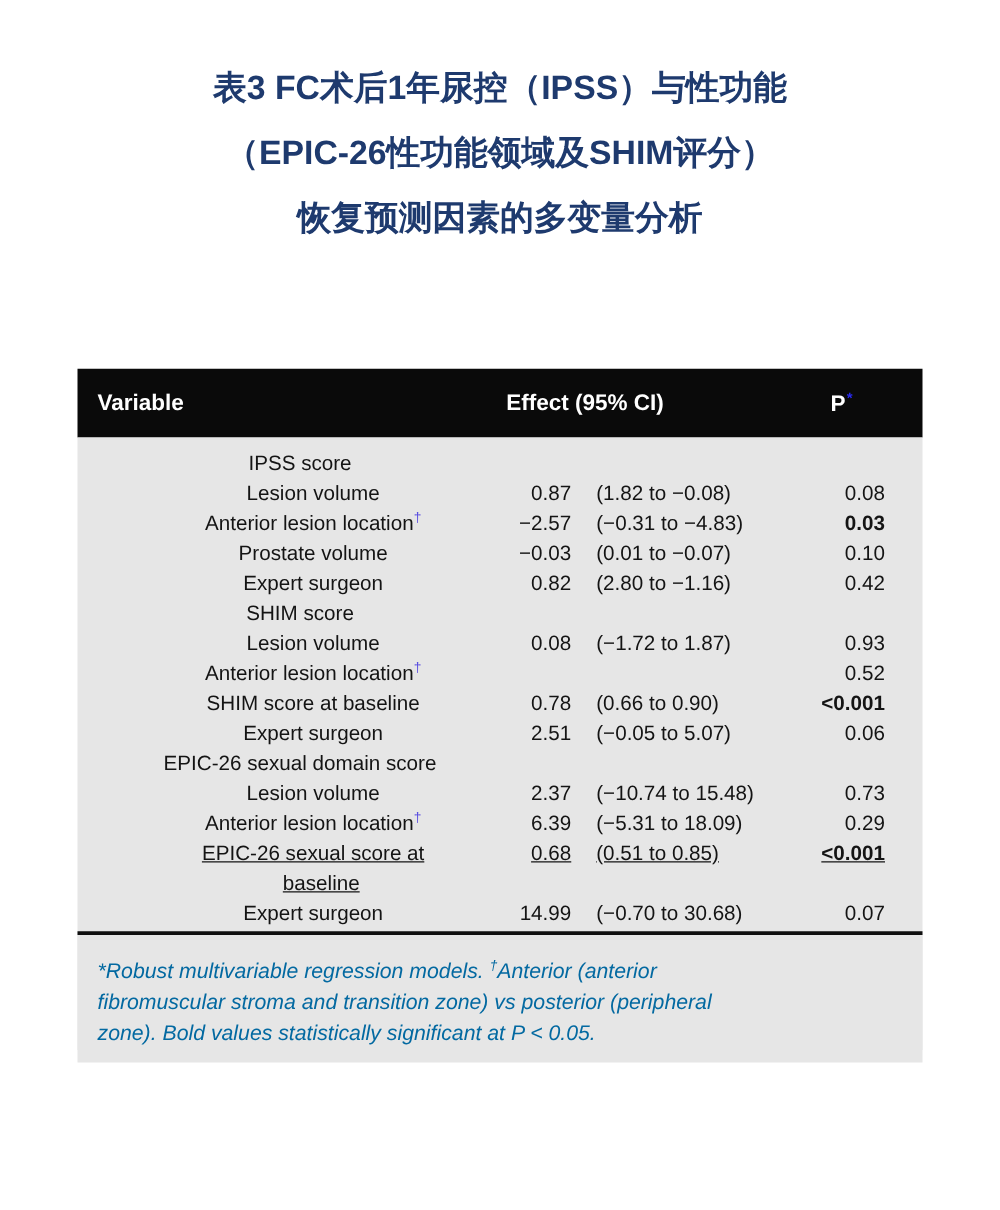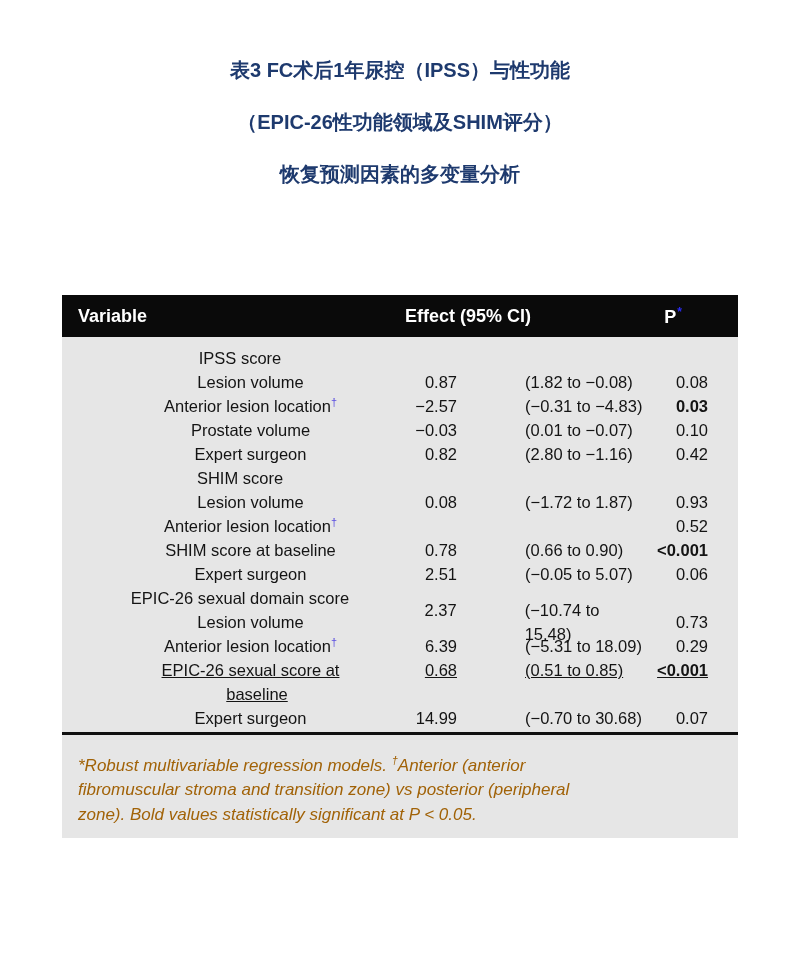--- a/index.html
+++ b/index.html
@@ -2,50 +2,50 @@
 <html><head>
 <meta charset="utf-8">
 <style>
   * { margin:0; padding:0; box-sizing:border-box; }
   html,body { width:800px; height:968px; background:#ffffff;
     font-family:"Liberation Sans", sans-serif; }
   .page { position:relative; width:800px; height:968px; overflow:hidden; }
 
   
   .title { position:absolute; top:44px; left:0; width:800px; text-align:center;
-    color:#1e3a6e; font-weight:bold; font-size:20px; line-height:52px; }
+    color:#1e3a6e; font-weight:bold; font-size:27px; line-height:52px; }
 
   
   .table-card { position:absolute; left:62px; top:295px; width:676px; }
 
-  .thead { background:#0a0a0a; color:#ffffff; height:42px; display:flex;
+  .thead { background:#0a0a0a; color:#ffffff; height:55px; display:flex;
     align-items:center; font-weight:bold; font-size:18px; }
   .cv { width:343px; padding-left:16px; }
   .ce { width:245px; }
   .cp { flex:1; text-align:right; padding-right:56px; }
   .thead .ast { color:#2a2af0; font-size:12px; vertical-align:super; margin-left:1px; }
 
   .tbody { background:#e6e6e6; height:490px; padding-top:9px; color:#141414; }
 
   .row { display:flex; height:24px; align-items:center; font-size:16.5px; line-height:24px; }
   .row .cv { padding-left:34px;text-align:center; }
   .row.section .cv { padding-left:13px; }
-  .row .ce { display:flex;gap:48px; }
+  .row .ce { display:flex; }
   .row .ce .val { width:52px; text-align:right; }
   .row .ce .ci { margin-left:20px; }
   .row .cp { padding-right:30px; }
   .row .cp.bold { font-weight:bold; }
   .row.two { height:48px; align-items:flex-start;text-decoration:underline; }
   .row.two .l2 { padding-left:13px; }
   .dag { color:#5a4ee0; font-size:11px; vertical-align:super; line-height:0; }
 
   .divider { height:3px; background:#101010; margin-top:2px; }
 
   .footnote { background:#e6e6e6; padding:13px 20px 11px 16px; font-style:italic;
-    font-size:17px; line-height:24.5px; color:#a16207; }
+    font-size:17px; line-height:24.5px; color:#0369a1; }
   .footnote sup { font-size:11px; font-style:italic; }
 </style>
 </head>
 <body>
 
 <div class="page">
 
   <div class="title">
     <div>表3 FC术后1年尿控（IPSS）与性功能</div>
     <div>（EPIC-26性功能领域及SHIM评分）</div>

